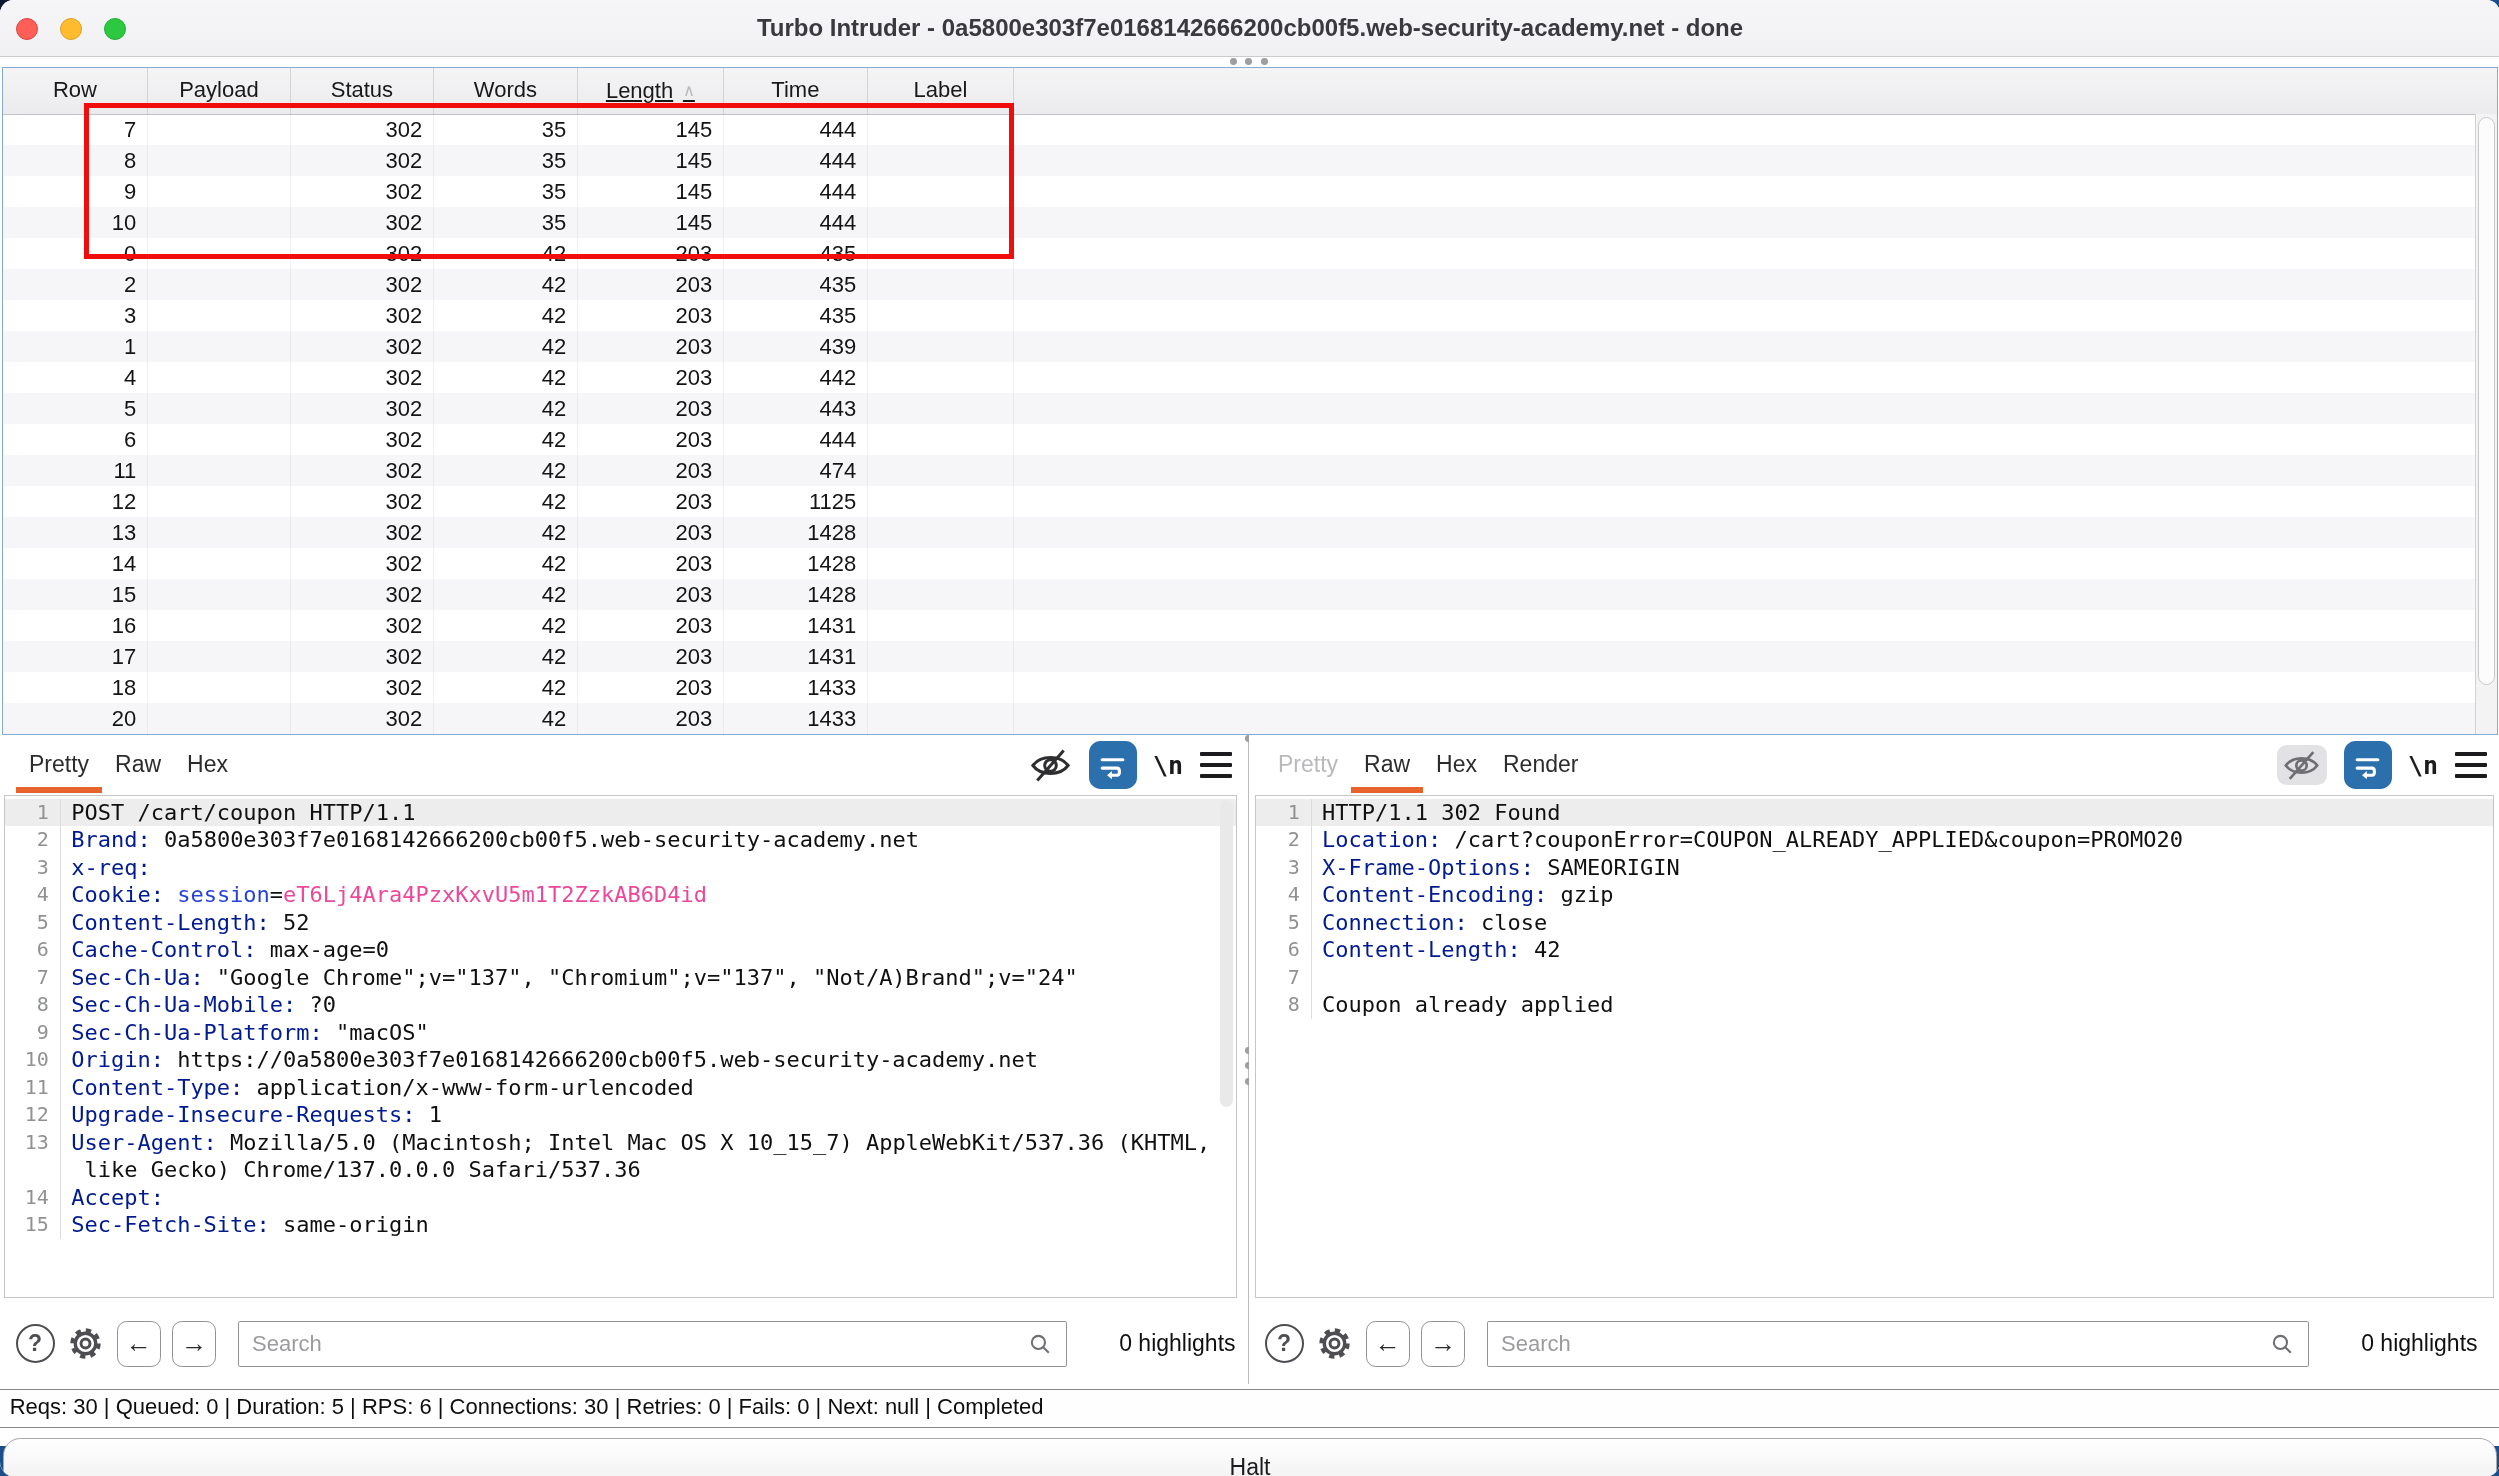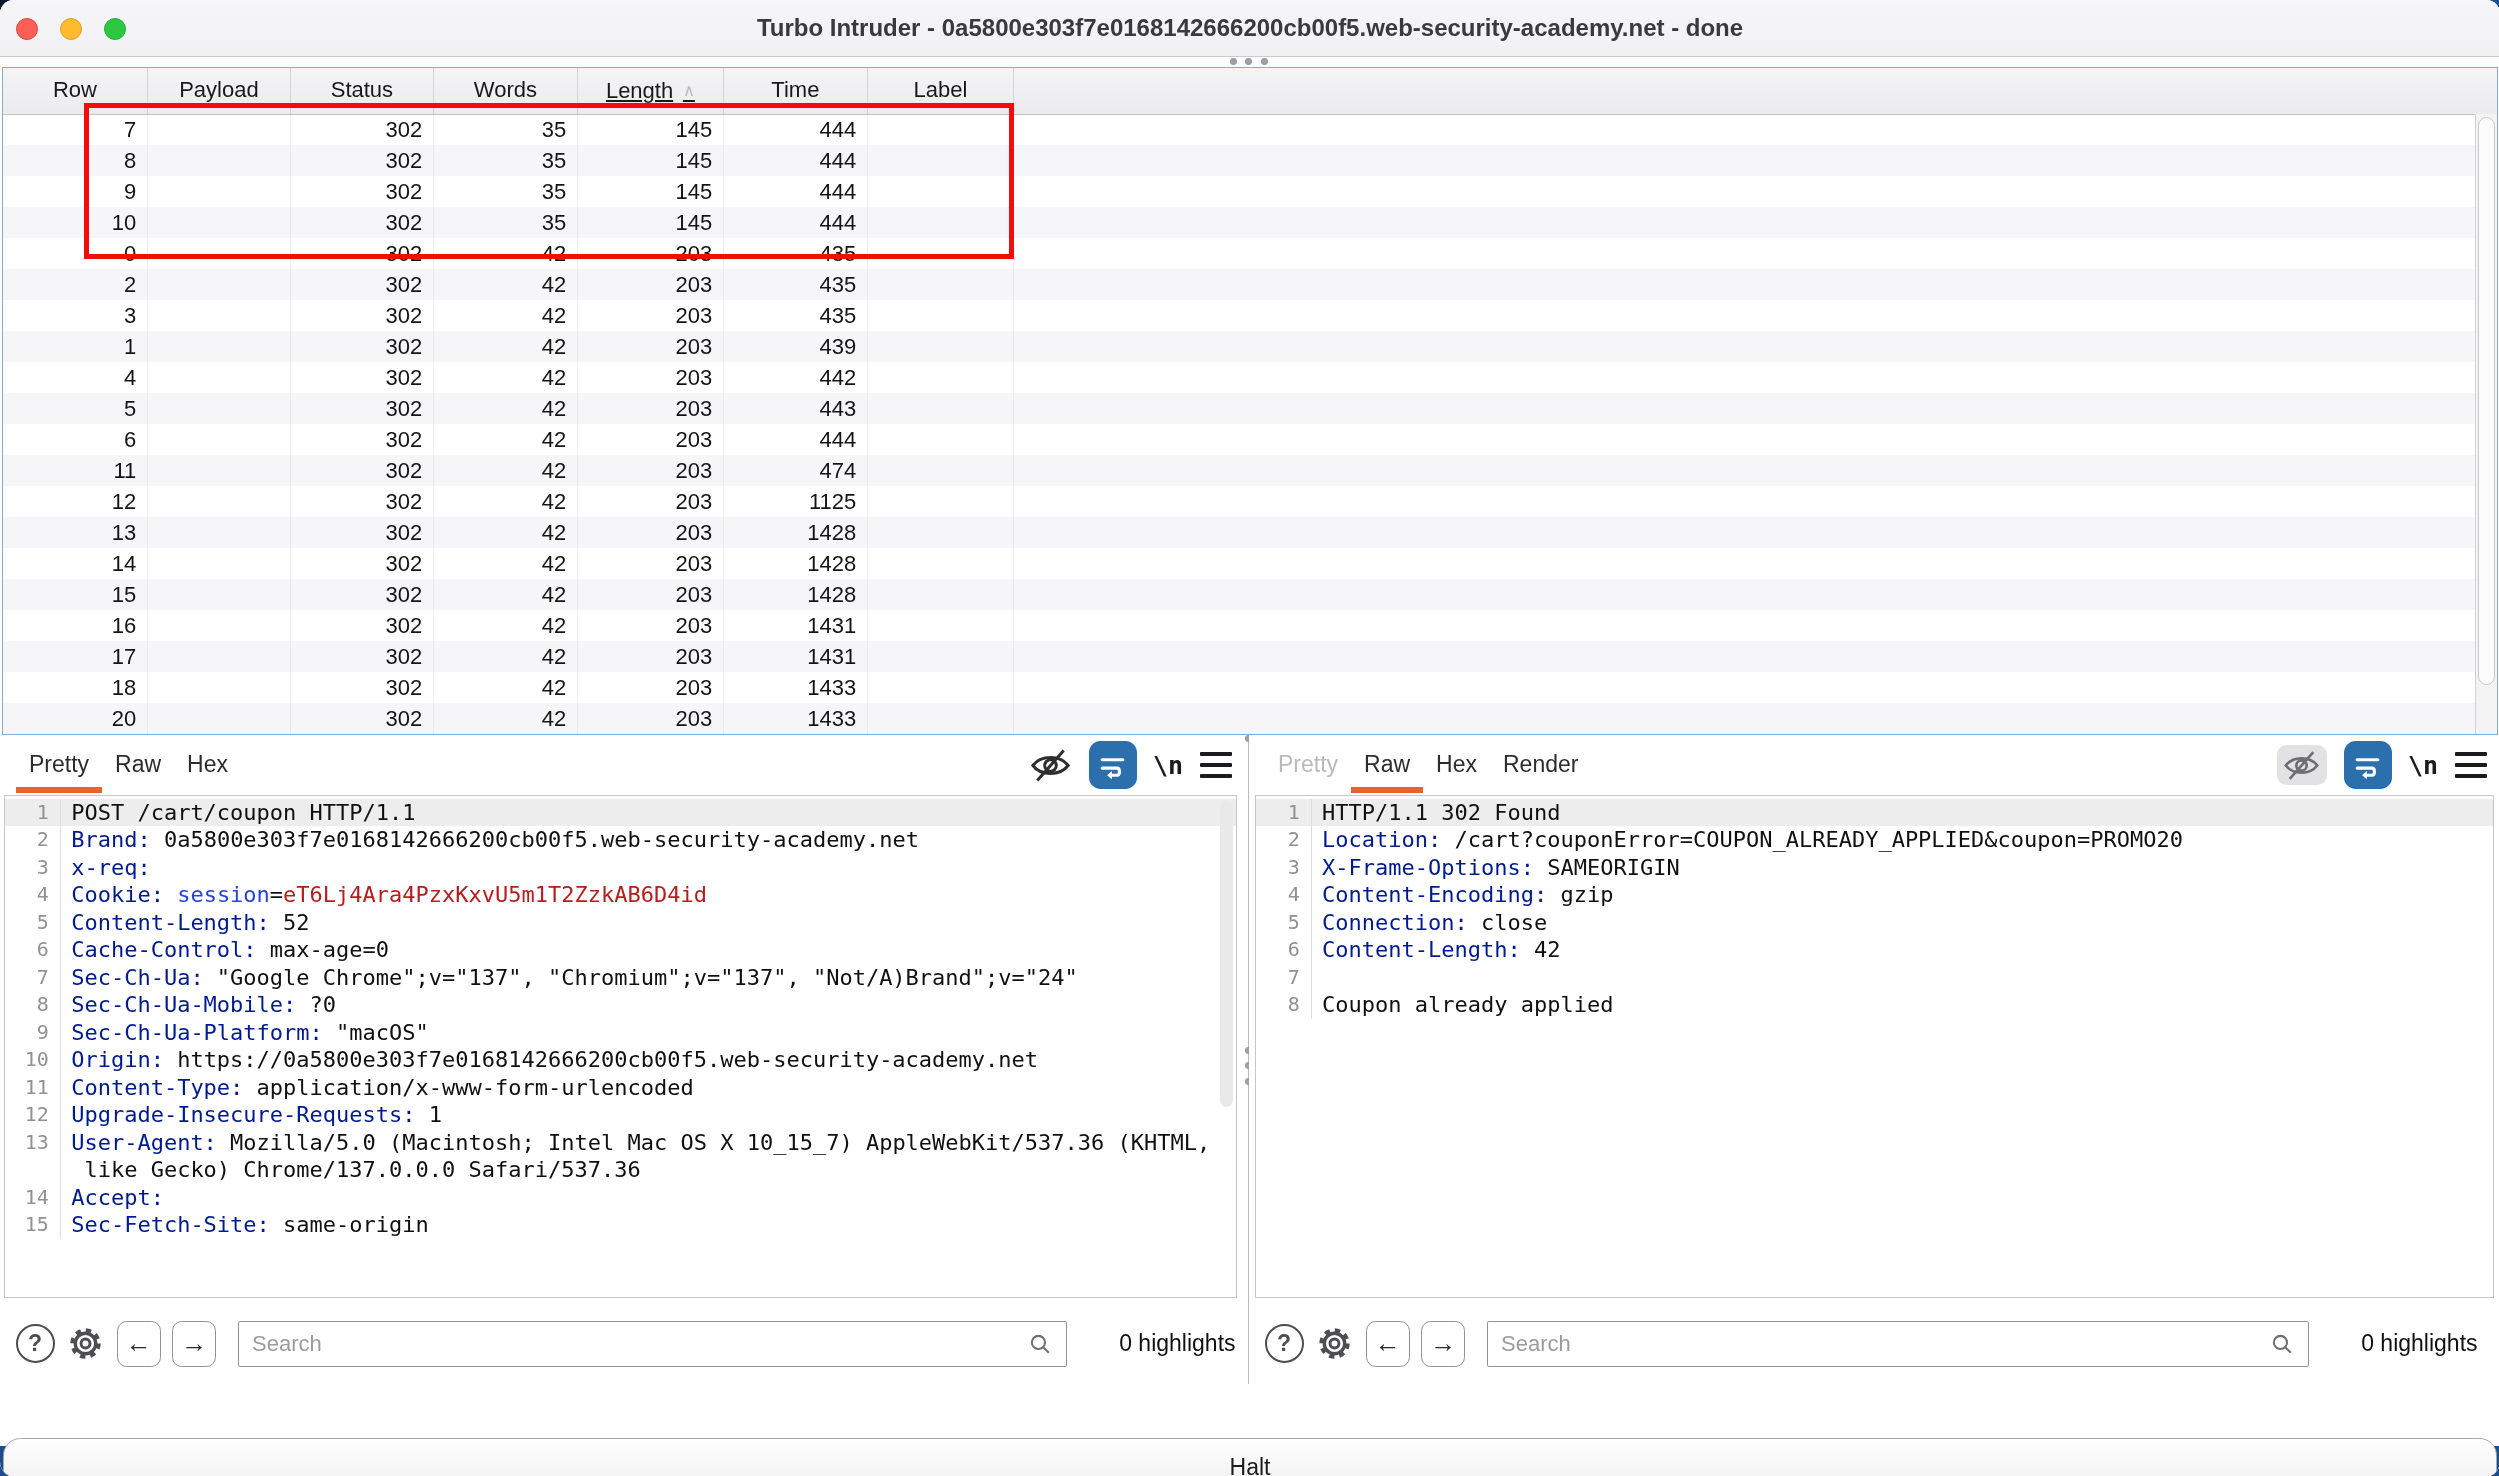--- a/index.html
+++ b/index.html
@@ -76,21 +76,21 @@
     border:1px solid #c6c6c8;box-sizing:border-box;overflow:hidden;}
   .editor.left .codebox{left:3.9px;width:1233px;}
   .editor.right .codebox{left:5.8px;width:1239px;}
   .codelines{position:absolute;left:0;top:2.9px;right:0;}
   .cl{display:flex;height:27.5px;}
   .cl.hl{background:#ededee;}
   .ln{flex:none;width:44px;text-align:right;padding-right:11.6px;
     font-family:"DejaVu Sans Mono", monospace;font-size:20px;line-height:27.5px;color:#8f9193;}
   .ct{flex:1;border-left:1px solid #dcdcde;padding-left:9.7px;white-space:pre;
     font-family:"DejaVu Sans Mono", monospace;font-size:22px;line-height:27.5px;color:#101010;overflow:hidden;}
-  .ck{color:#001a8f;} .cp{color:#2742d8;} .cr{color:#b91c1c;} .cd{color:#101010;}
+  .ck{color:#001a8f;} .cp{color:#2742d8;} .cr{color:#ec4899;} .cd{color:#101010;}
   .escroll{position:absolute;right:2.9px;top:3.9px;width:13.5px;height:307px;
     background:#e9e9ea;border-radius:6.8px;}
 
   .searchrow{position:absolute;left:0;right:0;top:568px;height:81px;
     display:flex;align-items:center;padding-left:15.5px;gap:11.6px;box-sizing:border-box;}
   .help{flex:none;width:35px;height:35px;border-radius:50%;border:2.9px solid #4e4e52;
     color:#4e4e52;font-size:23px;font-weight:bold;text-align:center;line-height:35px;}
   .gear{flex:none;display:flex;align-items:center;}
   .navbtn{flex:none;width:44px;height:46px;border-radius:9.7px;border:1.9px solid #939396;
     background:#fff;font-size:26px;color:#2a2a2c;text-align:center;line-height:43px;box-sizing:border-box;}
@@ -563,20 +563,23 @@
             <svg width="25" height="25" viewBox="0 0 24 24">
               <circle cx="10" cy="10" r="6.3" fill="none" stroke="#6f6f73" stroke-width="2"></circle>
               <line x1="14.6" y1="14.6" x2="20" y2="20" stroke="#6f6f73" stroke-width="2"></line>
             </svg>
           </span>
         </span>
         <span class="hl-count">0 highlights</span>
       </div>
     </div>
 
+    <div class="statusbar">
+      <span>Reqs: 30 | Queued: 0 | Duration: 5 | RPS: 6 | Connections: 30 | Retries: 0 | Fails: 0 | Next: null | Completed</span>
+    </div>
 
     <div class="haltzone">
       <div class="corner-blue l"></div>
       <div class="corner-blue r"></div>
       <button class="halt">Halt</button>
     </div>
 
   </div>
 </div>
 

